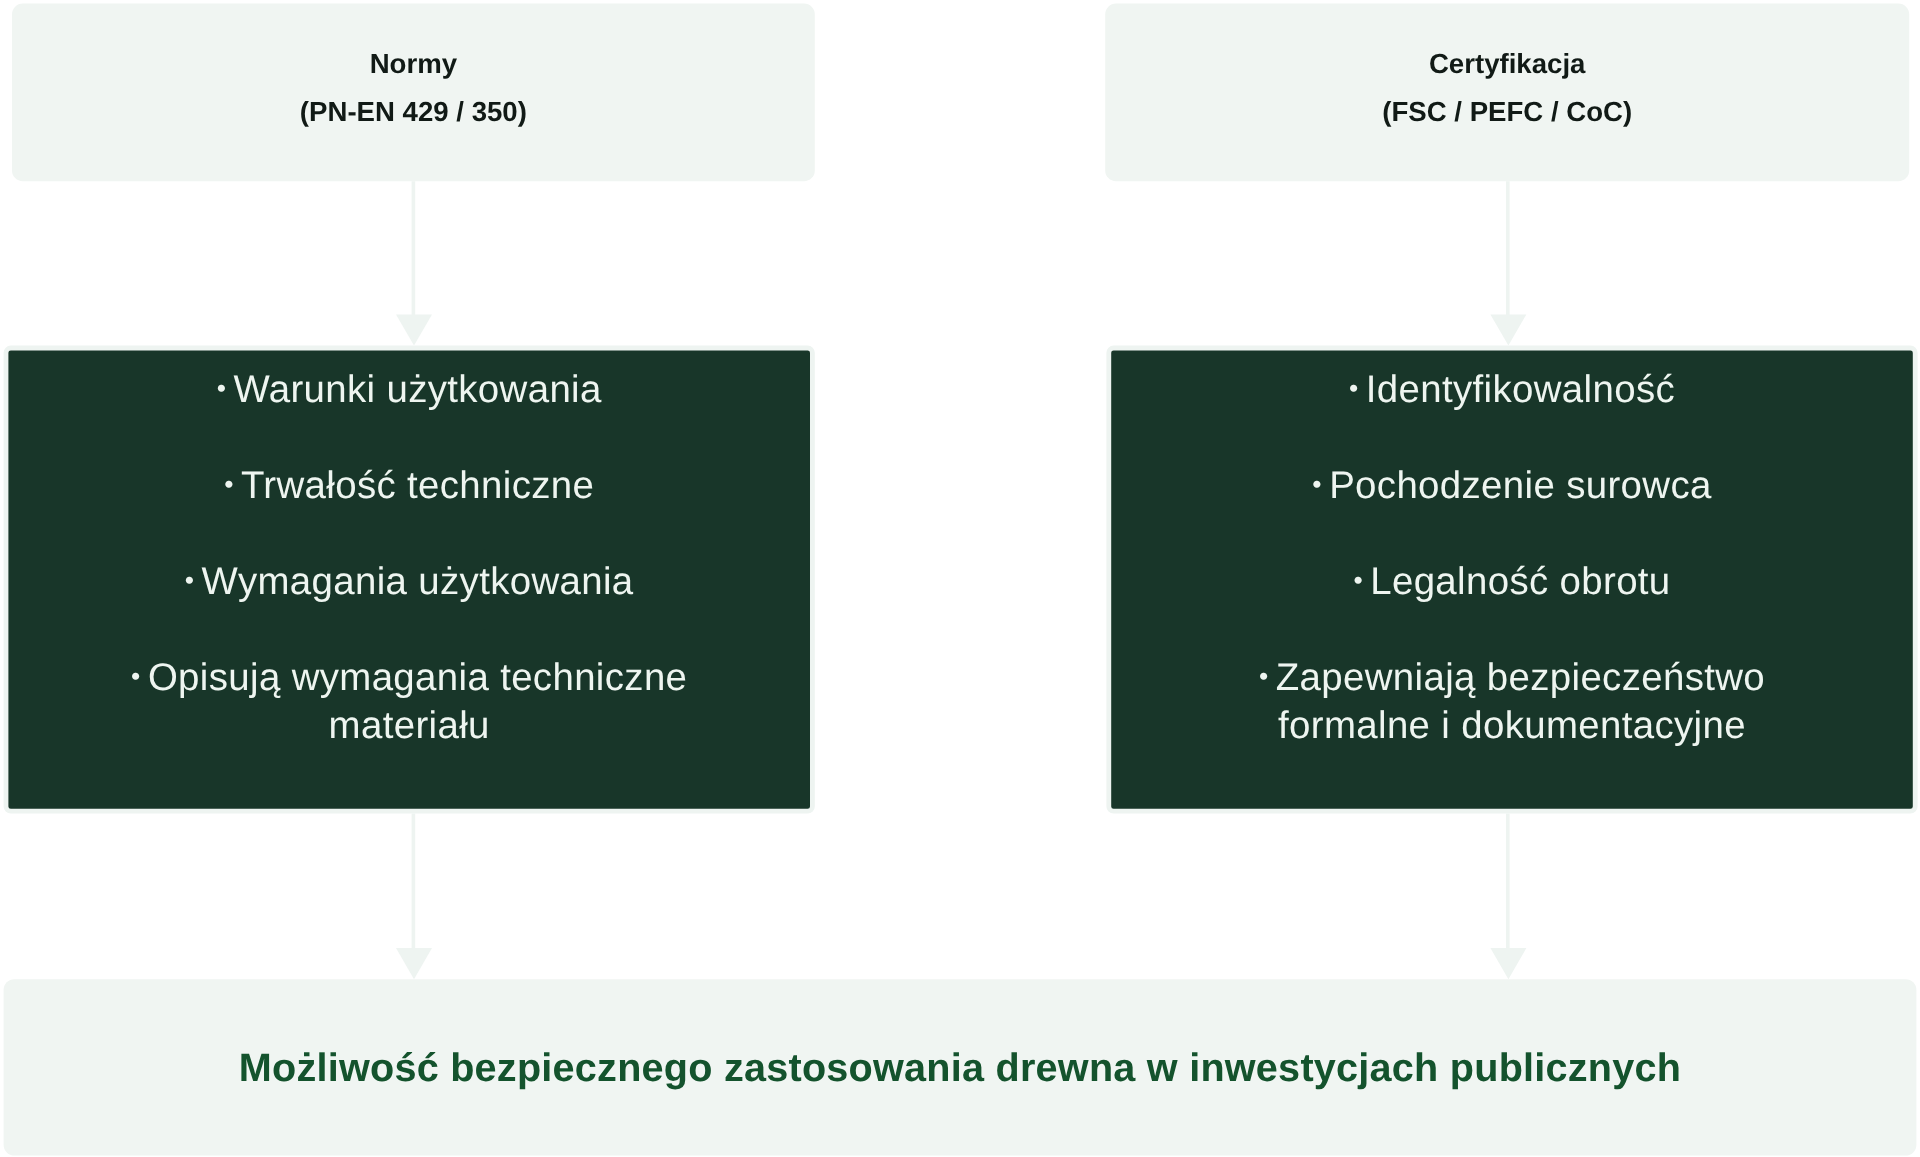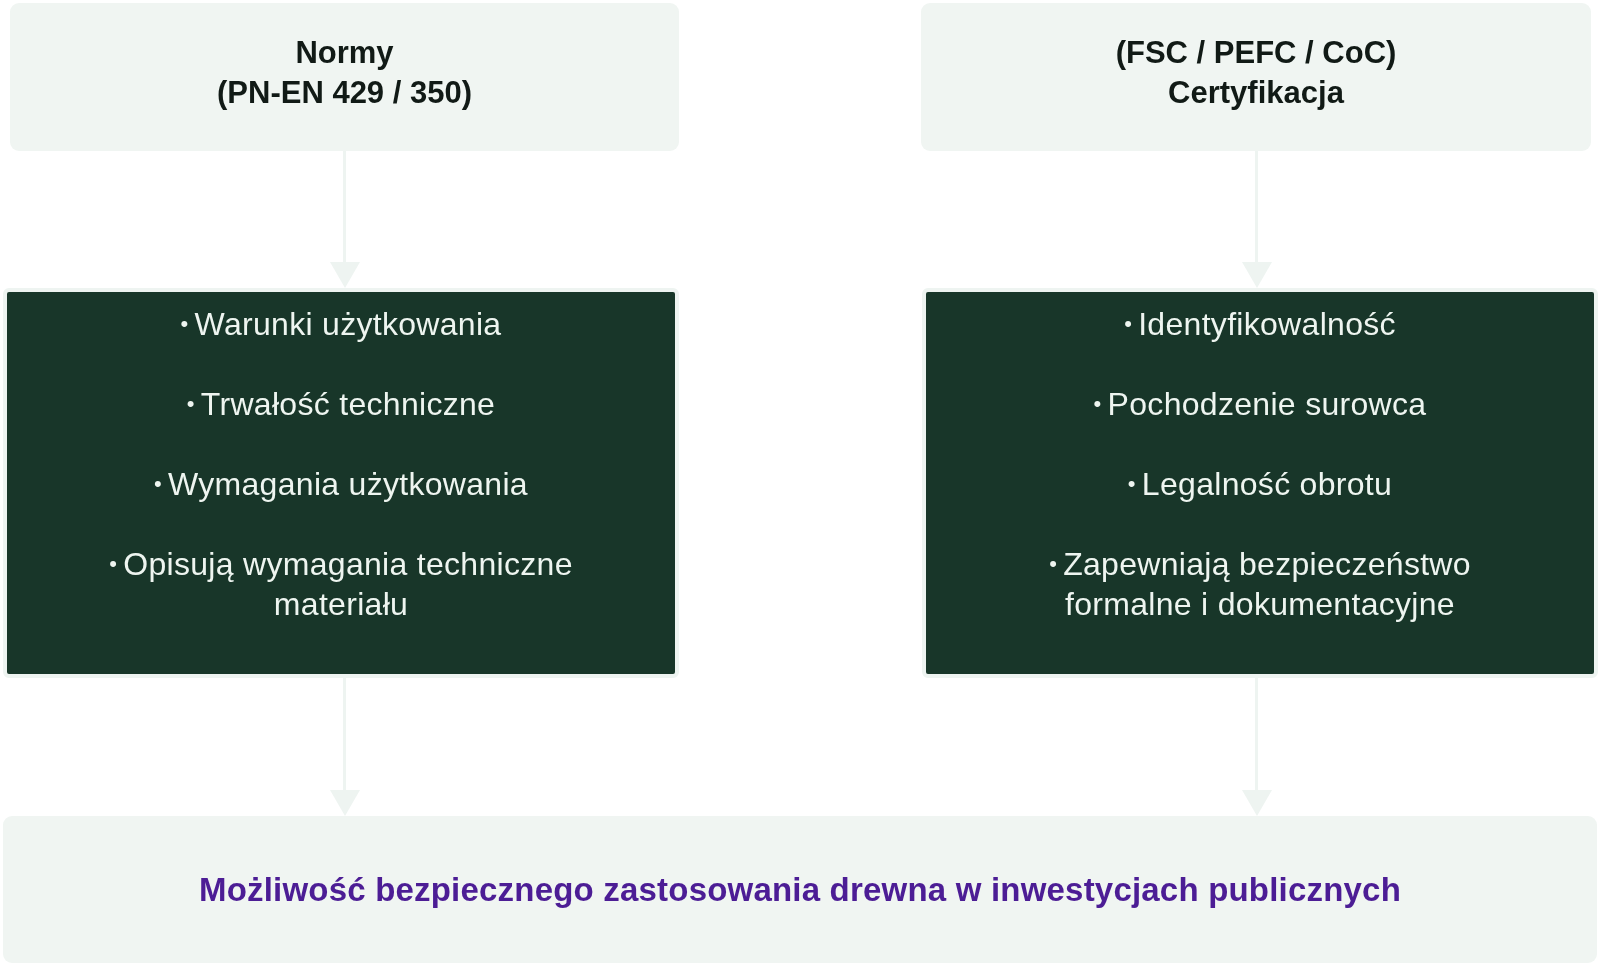--- a/index.html
+++ b/index.html
@@ -19,21 +19,21 @@
       top: 3px;
       height: 148px;
       background: #f0f5f2;
       border-radius: 9px;
       display: flex;
       flex-direction: column;
       align-items: center;
       justify-content: center;
       color: #111a16;
       font-weight: bold;
-      font-size: 31px;
+      font-size: 23px;
       line-height: 40px;
       text-align: center;
       padding-bottom: 8px;
       box-sizing: border-box;
     }
     .top-box.left { left: 10px; width: 669px; }
     .top-box.right { left: 921px; width: 670px; }
 
     .dark-box {
       position: absolute;
@@ -80,37 +80,37 @@
       position: absolute;
       left: 3px;
       top: 816px;
       width: 1594px;
       height: 147px;
       background: #f0f5f2;
       border-radius: 9px;
       display: flex;
       align-items: center;
       justify-content: center;
-      color: #4c1d95;
+      color: #14532d;
       font-weight: bold;
       font-size: 33px;
       letter-spacing: 0.2px;
     }
   </style>
 </head>
 <body>
 
 <div class="top-box left">
   <div>Normy</div>
   <div>(PN-EN 429 / 350)</div>
 </div>
 
 <div class="top-box right">
+  <div>Certyfikacja</div>
   <div>(FSC / PEFC / CoC)</div>
-  <div>Certyfikacja</div>
 </div>
 
 <div class="connector" style="left:343px; top:151px; height:115px;"></div>
 <div class="arrowhead" style="left:330px; top:262px;"></div>
 <div class="connector" style="left:1255px; top:151px; height:115px;"></div>
 <div class="arrowhead" style="left:1242px; top:262px;"></div>
 
 <div class="dark-box left">
   <div class="item"><span class="bullet">•</span><span>Warunki użytkowania</span></div>
   <div class="item"><span class="bullet">•</span><span>Trwałość techniczne</span></div>

